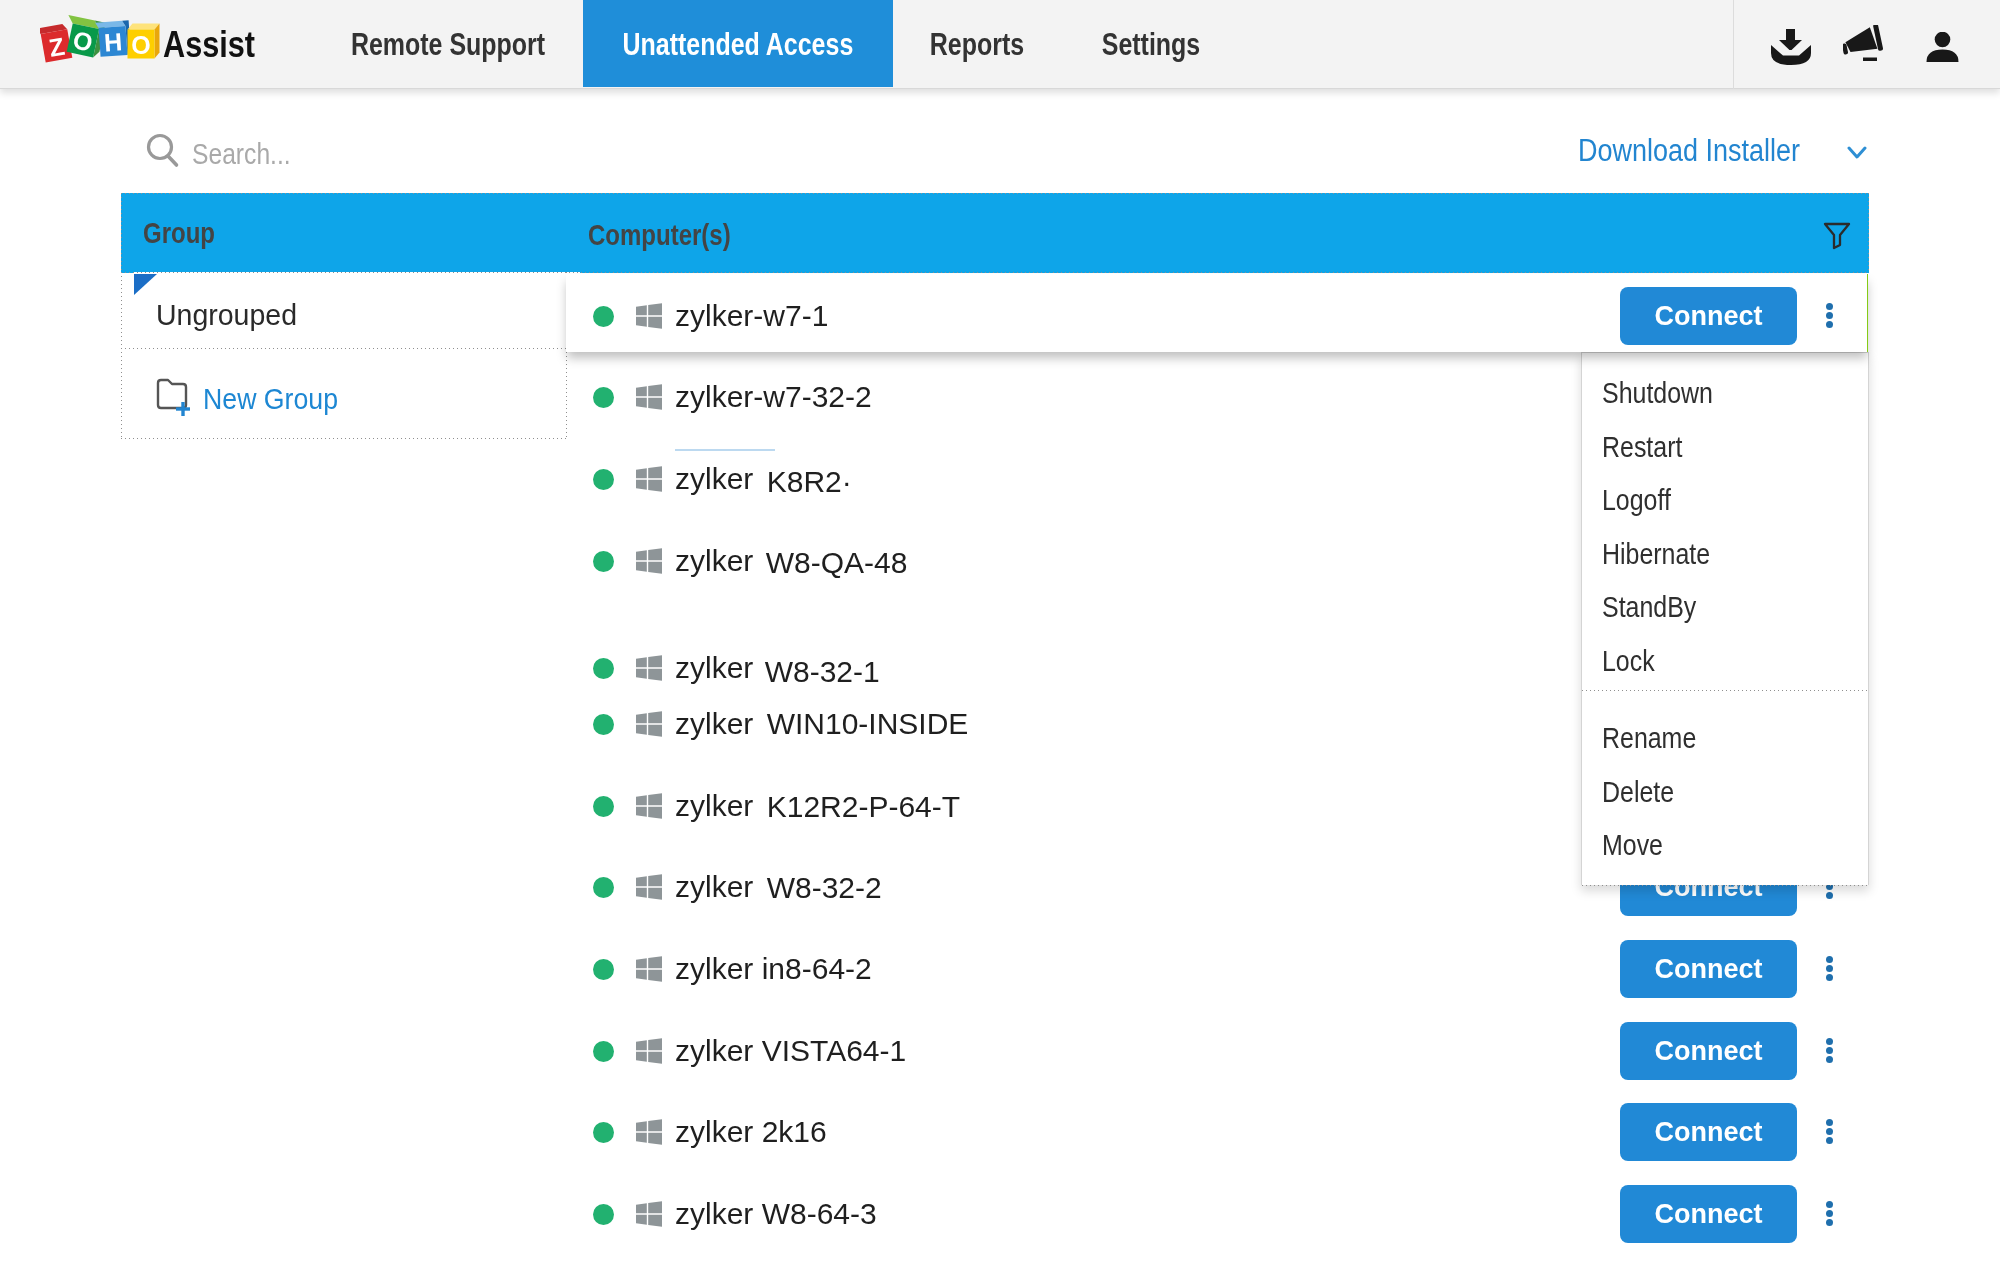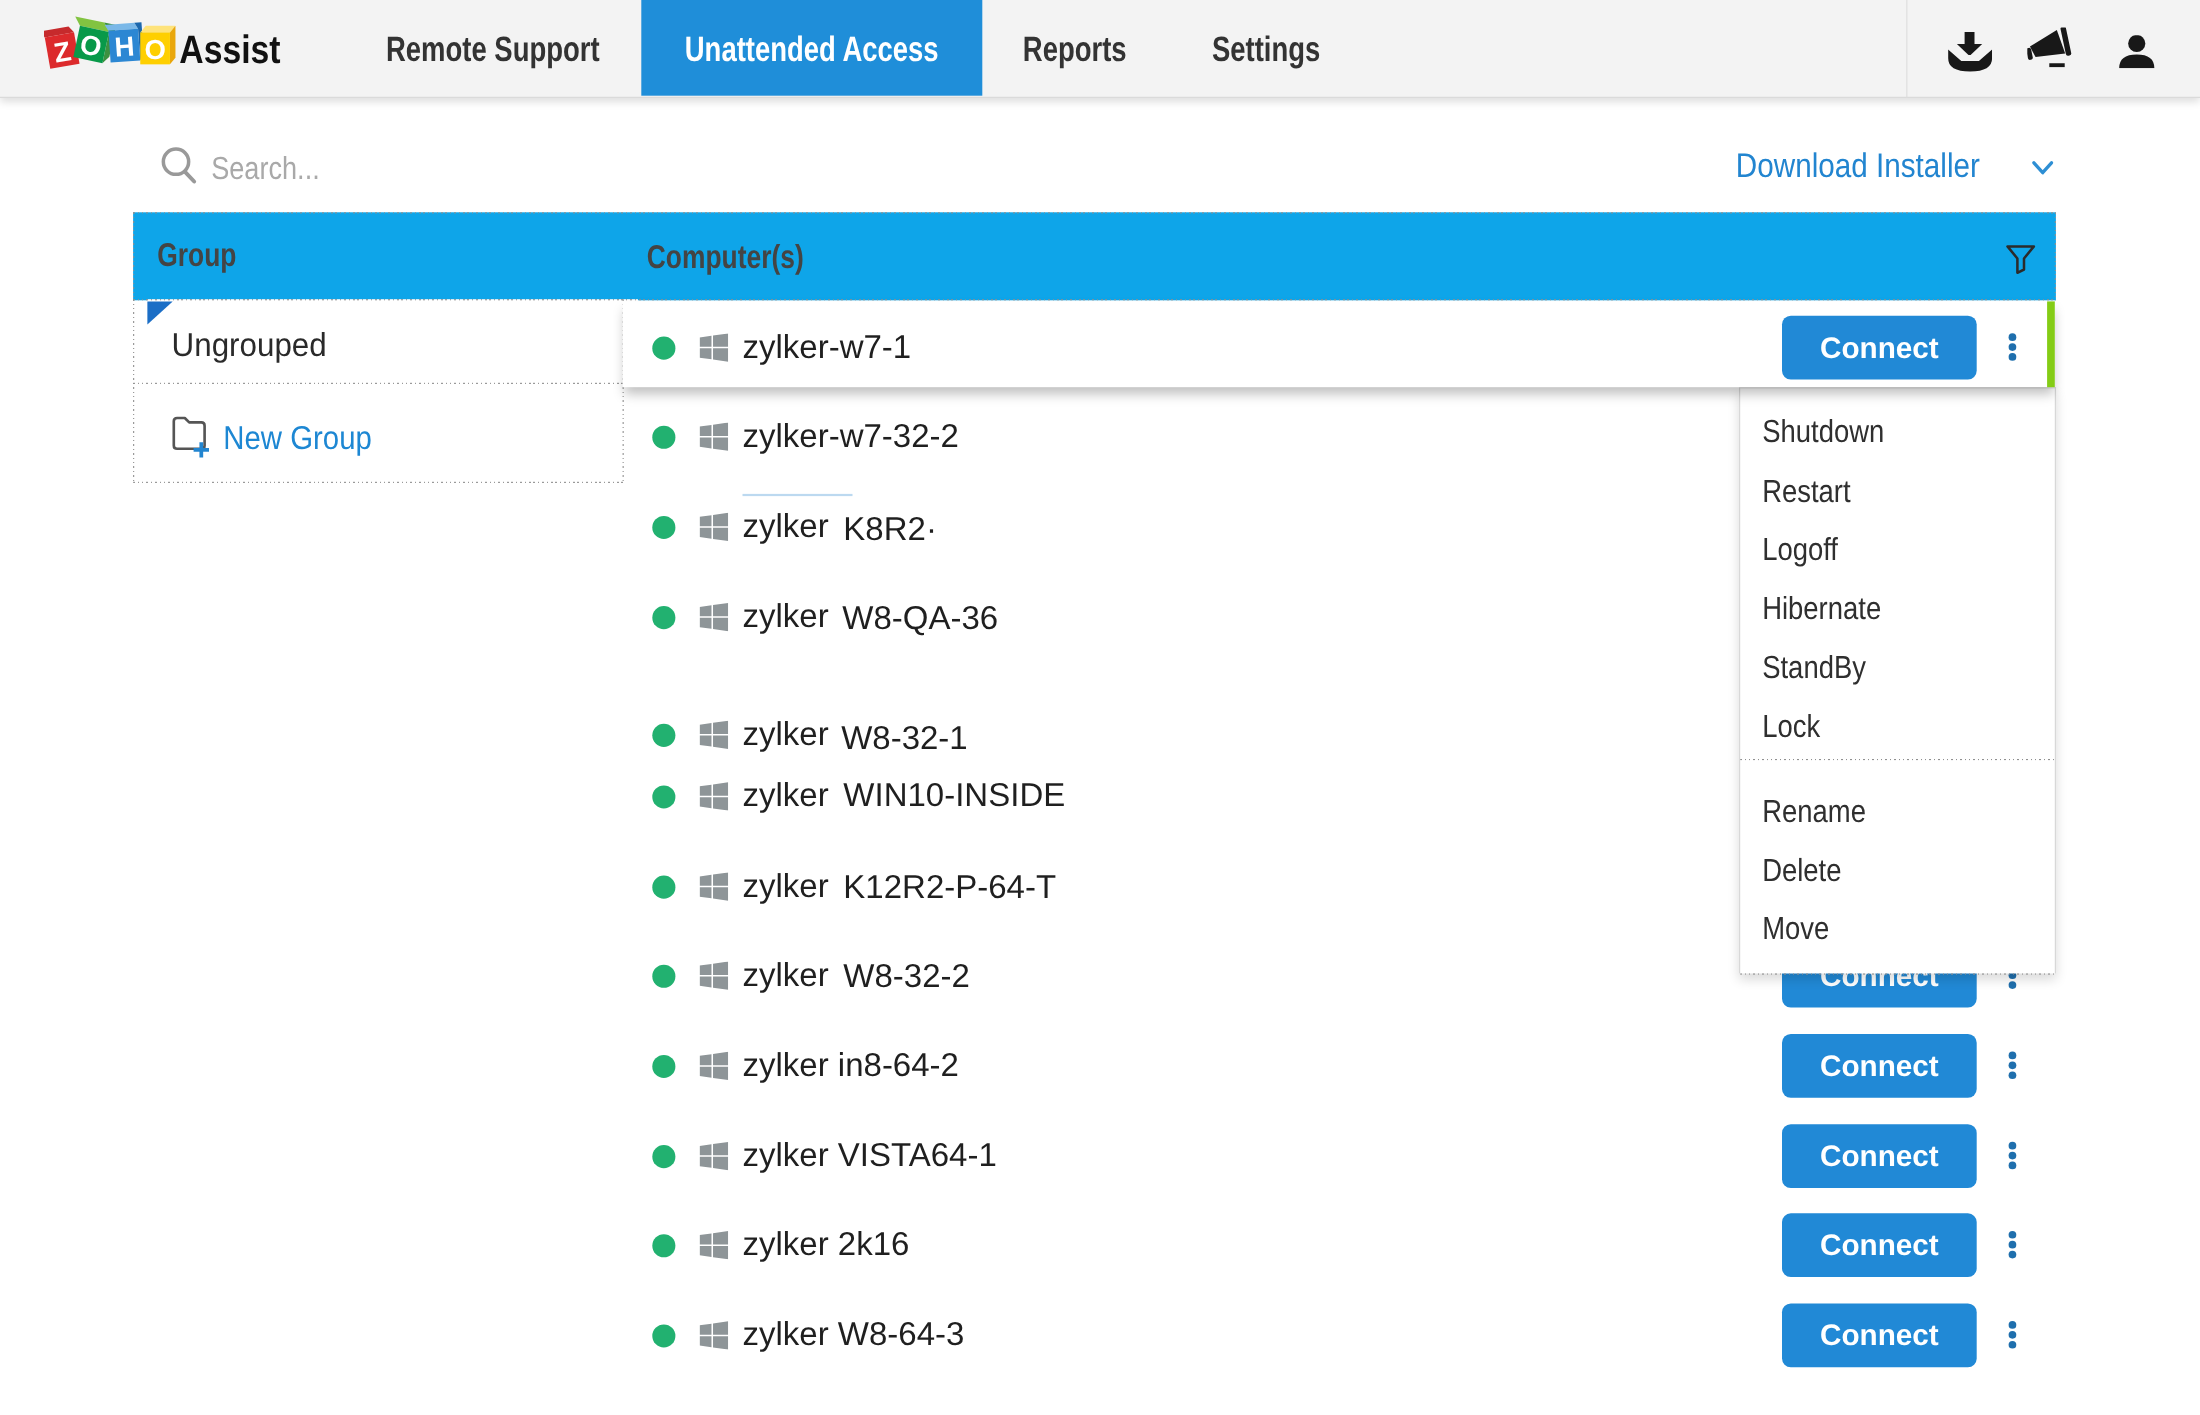--- a/index.html
+++ b/index.html
@@ -36,21 +36,21 @@
 .crow { position:absolute; left:566px; width:1302px; height:82px; }
 .dot { position:absolute; left:27px; top:50%; margin-top:-10.5px; width:21px; height:21px; border-radius:50%; background:#22b170; }
 .win { position:absolute; left:70px; top:50%; margin-top:-13px; width:26px; height:26px; }
 .cname { position:absolute; left:109px; top:50%; margin-top:-17px; font-size:30px; color:#1f1f1f; white-space:pre; }
 .connect { position:absolute; left:1054px; top:50%; margin-top:-29px; width:177px; height:58px; background:#2189d6; border-radius:8px; color:#ffffff; font-size:27px; font-weight:700; text-align:center; line-height:58px; }
 .menudots { position:absolute; left:1260px; top:50%; margin-top:-13px; width:7px; height:27px; }
 .menudots span { position:absolute; left:0; width:7px; height:7px; border-radius:50%; background:#1f6fad; }
 .menudots span:nth-child(1){ top:0; } .menudots span:nth-child(2){ top:9px; } .menudots span:nth-child(3){ top:18px; }
 
 
-#card1 { position:absolute; left:566px; top:274px; width:1302px; height:78px; background:#fff; box-shadow:0 7px 10px -1px rgba(0,0,0,0.25); border-right:7px solid #84cc16; z-index:5; }
+#card1 { position:absolute; left:566px; top:274px; width:1302px; height:78px; background:#fff; box-shadow:0 7px 10px -1px rgba(0,0,0,0.25); border-right:1px solid #84cc16; z-index:5; }
 
 
 #menu { position:absolute; left:1581px; top:352px; width:288px; height:533px; background:#fff; border:1px solid #d4d4d4; border-bottom:none; box-shadow:0 6px 10px rgba(0,0,0,0.15); z-index:4; }
 .mitem { position:absolute; left:20px; font-size:29px; color:#2f2f2f; transform:scaleX(0.86); transform-origin:left; white-space:nowrap; }
 
 </style>
 </head>
 <body>
 <div id="page">
 
@@ -174,21 +174,21 @@
         <div style="position:absolute;left:109px;top:11px;width:100px;height:2px;background:#bcd9f0;"></div>
       </div>
   <div class="crow" style="top:520px;">
         <div class="dot"></div>
         <svg class="win" viewBox="0 0 26 26">
           <polygon points="0,3.8 10.8,2.3 10.8,12.3 0,12.3" fill="#8e9598"></polygon>
           <polygon points="12.2,2.1 26,0.2 26,12.3 12.2,12.3" fill="#8e9598"></polygon>
           <polygon points="0,13.7 10.8,13.7 10.8,23.7 0,22.2" fill="#8e9598"></polygon>
           <polygon points="12.2,13.7 26,13.7 26,25.8 12.2,23.9" fill="#8e9598"></polygon>
         </svg>
-        <div class="cname">zylker <span style="margin-left:4px;position:relative;top:2px;">W8-QA-36</span></div>
+        <div class="cname">zylker <span style="margin-left:4px;position:relative;top:2px;">W8-QA-48</span></div>
       </div>
   <div class="crow" style="top:627px;">
         <div class="dot"></div>
         <svg class="win" viewBox="0 0 26 26">
           <polygon points="0,3.8 10.8,2.3 10.8,12.3 0,12.3" fill="#8e9598"></polygon>
           <polygon points="12.2,2.1 26,0.2 26,12.3 12.2,12.3" fill="#8e9598"></polygon>
           <polygon points="0,13.7 10.8,13.7 10.8,23.7 0,22.2" fill="#8e9598"></polygon>
           <polygon points="12.2,13.7 26,13.7 26,25.8 12.2,23.9" fill="#8e9598"></polygon>
         </svg>
         <div class="cname">zylker <span style="margin-left:3px;position:relative;top:4px;">W8-32-1</span></div>

